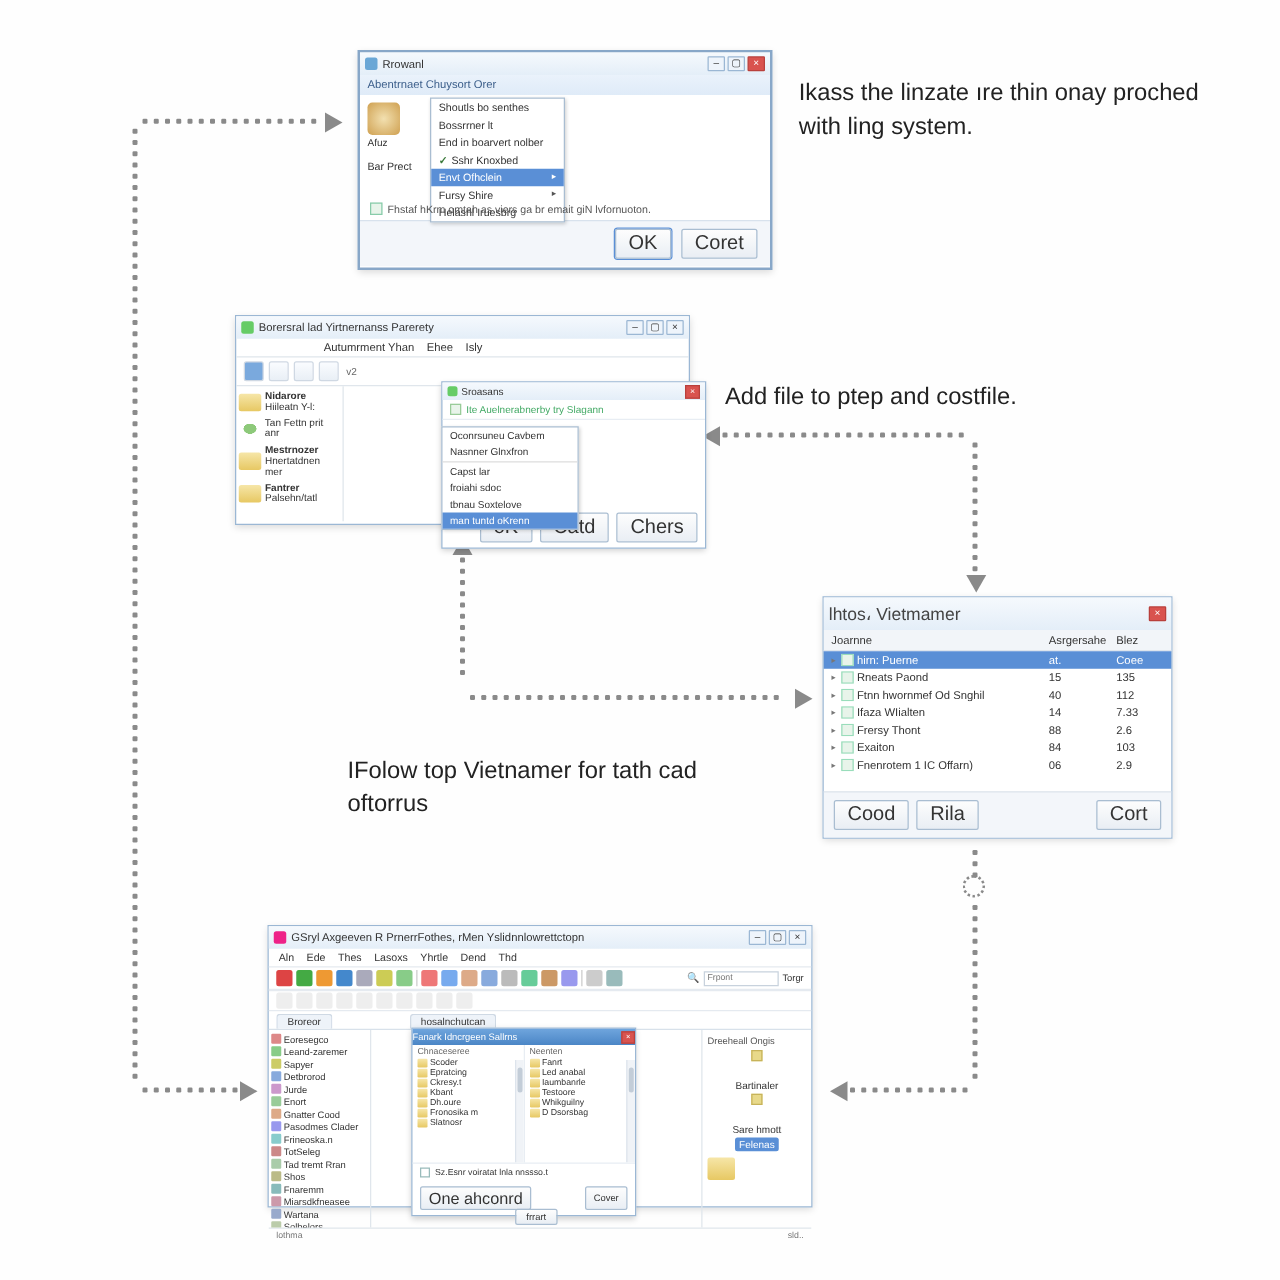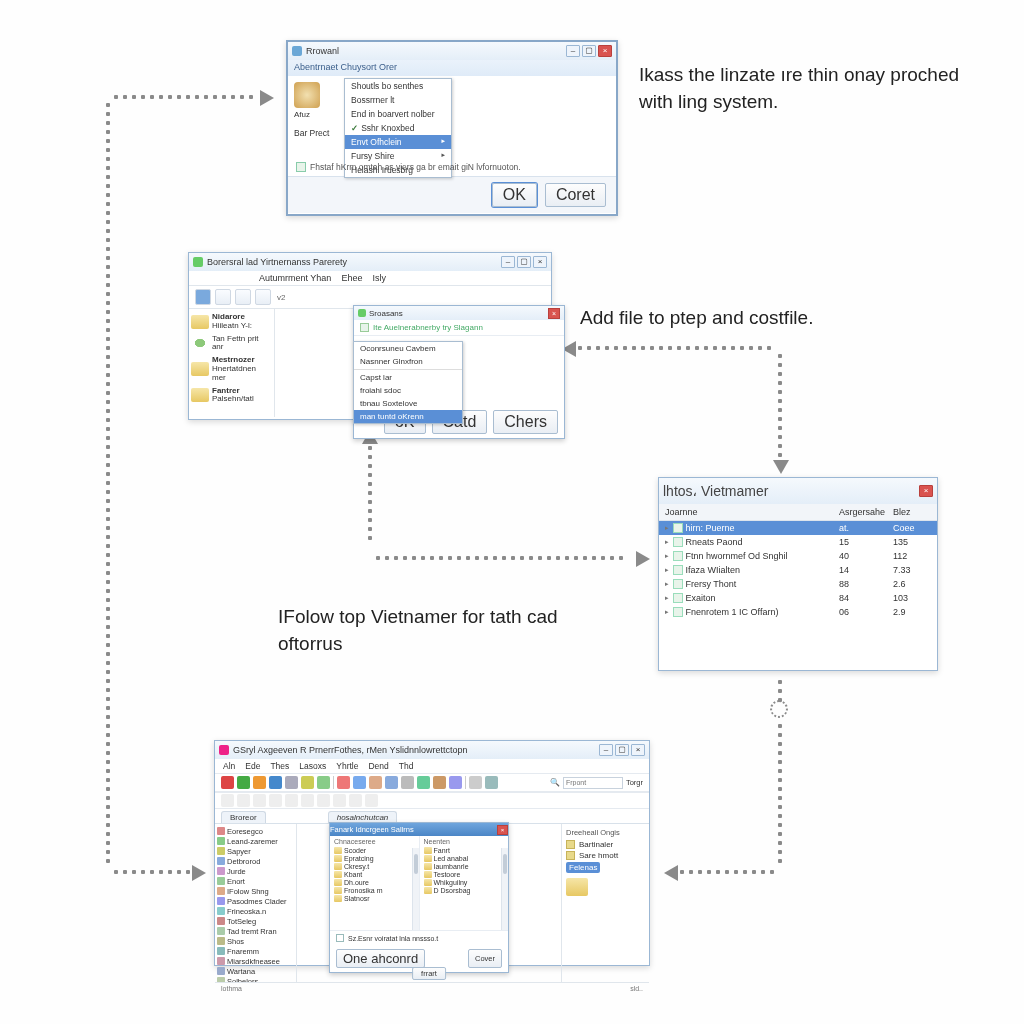--- a/index.html
+++ b/index.html
@@ -87,21 +87,21 @@
 #winD .search { margin-left: auto; display: flex; align-items: center; gap: 3px; }
 #winD .search input { width: 60px; height: 12px; border: 1px solid #c8d2dd; font-size: 7px; padding: 0 2px; }
 #winD .tabstrip { display: flex; gap: 2px; padding: 2px 6px 0; border-bottom: 1px solid #d8e1ea; }
 #winD .tab { padding: 1px 8px; background: #eef3f9; border: 1px solid #cfd9e4; border-bottom: none; border-radius: 3px 3px 0 0; font-size: 8px; }
 #winD .workspace { display: flex; height: 158px; }
 #winD .tree { width: 82px; border-right: 1px solid #e0e6ec; padding: 2px; overflow: hidden; }
 #winD .tree .ti2 { display: flex; align-items: center; gap: 2px; padding: 0.5px 0; font-size: 7.5px; white-space: nowrap; }
 #winD .tree .ic { width: 8px; height: 8px; border-radius: 1px; }
 #winD .center { flex: 1; position: relative; padding: 4px; }
 #winD .right { width: 88px; border-left: 1px solid #e0e6ec; padding: 4px; }
-#winD .right .ri { display: flex; align-items: center; gap: 4px; font-size: 8px; padding: 1px 0; }
+#winD .right .ri { display: flex; align-items: center; gap: 15px; font-size: 8px; padding: 1px 0; flex-direction: column; }
 #winD .right .ric { width: 9px; height: 9px; background: #e8d98a; border: 1px solid #c7b35a; }
 #winD .right .sel2 { background: #5a8fd6; color: #fff; padding: 1px 3px; border-radius: 2px; }
 #winD .dlg { position: absolute; left: 32px; top: -2px; width: 180px; border: 1px solid #9bb7d4; background: #fff; box-shadow: 0 2px 5px rgba(0,0,0,0.2); }
 #winD .dlg .dtitle { background: linear-gradient(#6fa5dd,#4b86c6); color: #fff; height: 13px; display: flex; justify-content: space-between; align-items: center; padding: 0 0; font-size: 7.5px; }
 #winD .dlg .dclose { width: 11px; height: 10px; background: #d9534f; border: 1px solid #b9403c; display: flex; align-items: center; justify-content: center; color: #fff; font-size: 6px; }
 #winD .dlg .cols { display: flex; height: 94px; }
 #winD .dlg .col { flex: 1; border-right: 1px solid #e8edf3; padding: 2px 4px; overflow: hidden; position: relative; }
 #winD .dlg .col:last-child { border-right: none; }
 #winD .dlg .colhead { font-size: 7px; color: #666; padding-bottom: 1px; }
 #winD .dlg .fi { display: flex; align-items: center; gap: 2px; font-size: 7px; padding: 0.5px 0; }
@@ -557,20 +557,27 @@
       <div class="row">
         <span class="rc1">
           <span class="expand">▸</span>
           <span class="ricon"></span>
           <span>Fnenrotem 1 IC Offarn)</span>
         </span>
         <span class="rc2">06</span>
         <span class="rc3">2.9</span>
       </div>
     </div>
+  <div class="footer">
+    <div class="left">
+      <button class="btn">Cood</button>
+      <button class="btn">Rila</button>
+    </div>
+    <button class="btn">Cort</button>
+  </div>
 </div>
 
 <div id="winD" class="win">
   <div class="titlebar">
     <span class="ticon" style="background:#e28;"></span>
     <span class="ttext">GSryl Axgeeven R PrnerrFothes, rMen Yslidnnlowrettctopn</span>
     <div class="winbtns">
       <span>–</span>
       <span>▢</span>
       <span>×</span>
@@ -618,21 +625,21 @@
     <span class="ti" style="background:#eee"></span>
     <span class="ti" style="background:#eee"></span>
     <span class="ti" style="background:#eee"></span>
     <span class="ti" style="background:#eee"></span>
     <span class="ti" style="background:#eee"></span>
     <span class="ti" style="background:#eee"></span>
     <span class="ti" style="background:#eee"></span>
   </div>
   <div class="tabstrip">
     <div class="tab">Broreor</div>
-    <div class="tab" style="margin-left:60px;font-style:italic;">hosalnchutcan</div>
+    <div class="tab" style="margin-left:60px;">hosalnchutcan</div>
   </div>
   <div class="workspace">
     <div class="tree" id="winD-tree">
         <div class="ti2">
           <span class="ic" style="background:#d88"></span>
           <span>Eoresegco</span>
         </div>
         <div class="ti2">
           <span class="ic" style="background:#8c8"></span>
           <span>Leand-zaremer</span>
@@ -648,21 +655,21 @@
         <div class="ti2">
           <span class="ic" style="background:#c9c"></span>
           <span>Jurde</span>
         </div>
         <div class="ti2">
           <span class="ic" style="background:#9c9"></span>
           <span>Enort</span>
         </div>
         <div class="ti2">
           <span class="ic" style="background:#da8"></span>
-          <span>IFolow Shng</span>
+          <span>Gnatter Cood</span>
         </div>
         <div class="ti2">
           <span class="ic" style="background:#99e"></span>
           <span>Pasodmes Clader</span>
         </div>
         <div class="ti2">
           <span class="ic" style="background:#8cc"></span>
           <span>Frineoska.n</span>
         </div>
         <div class="ti2">

